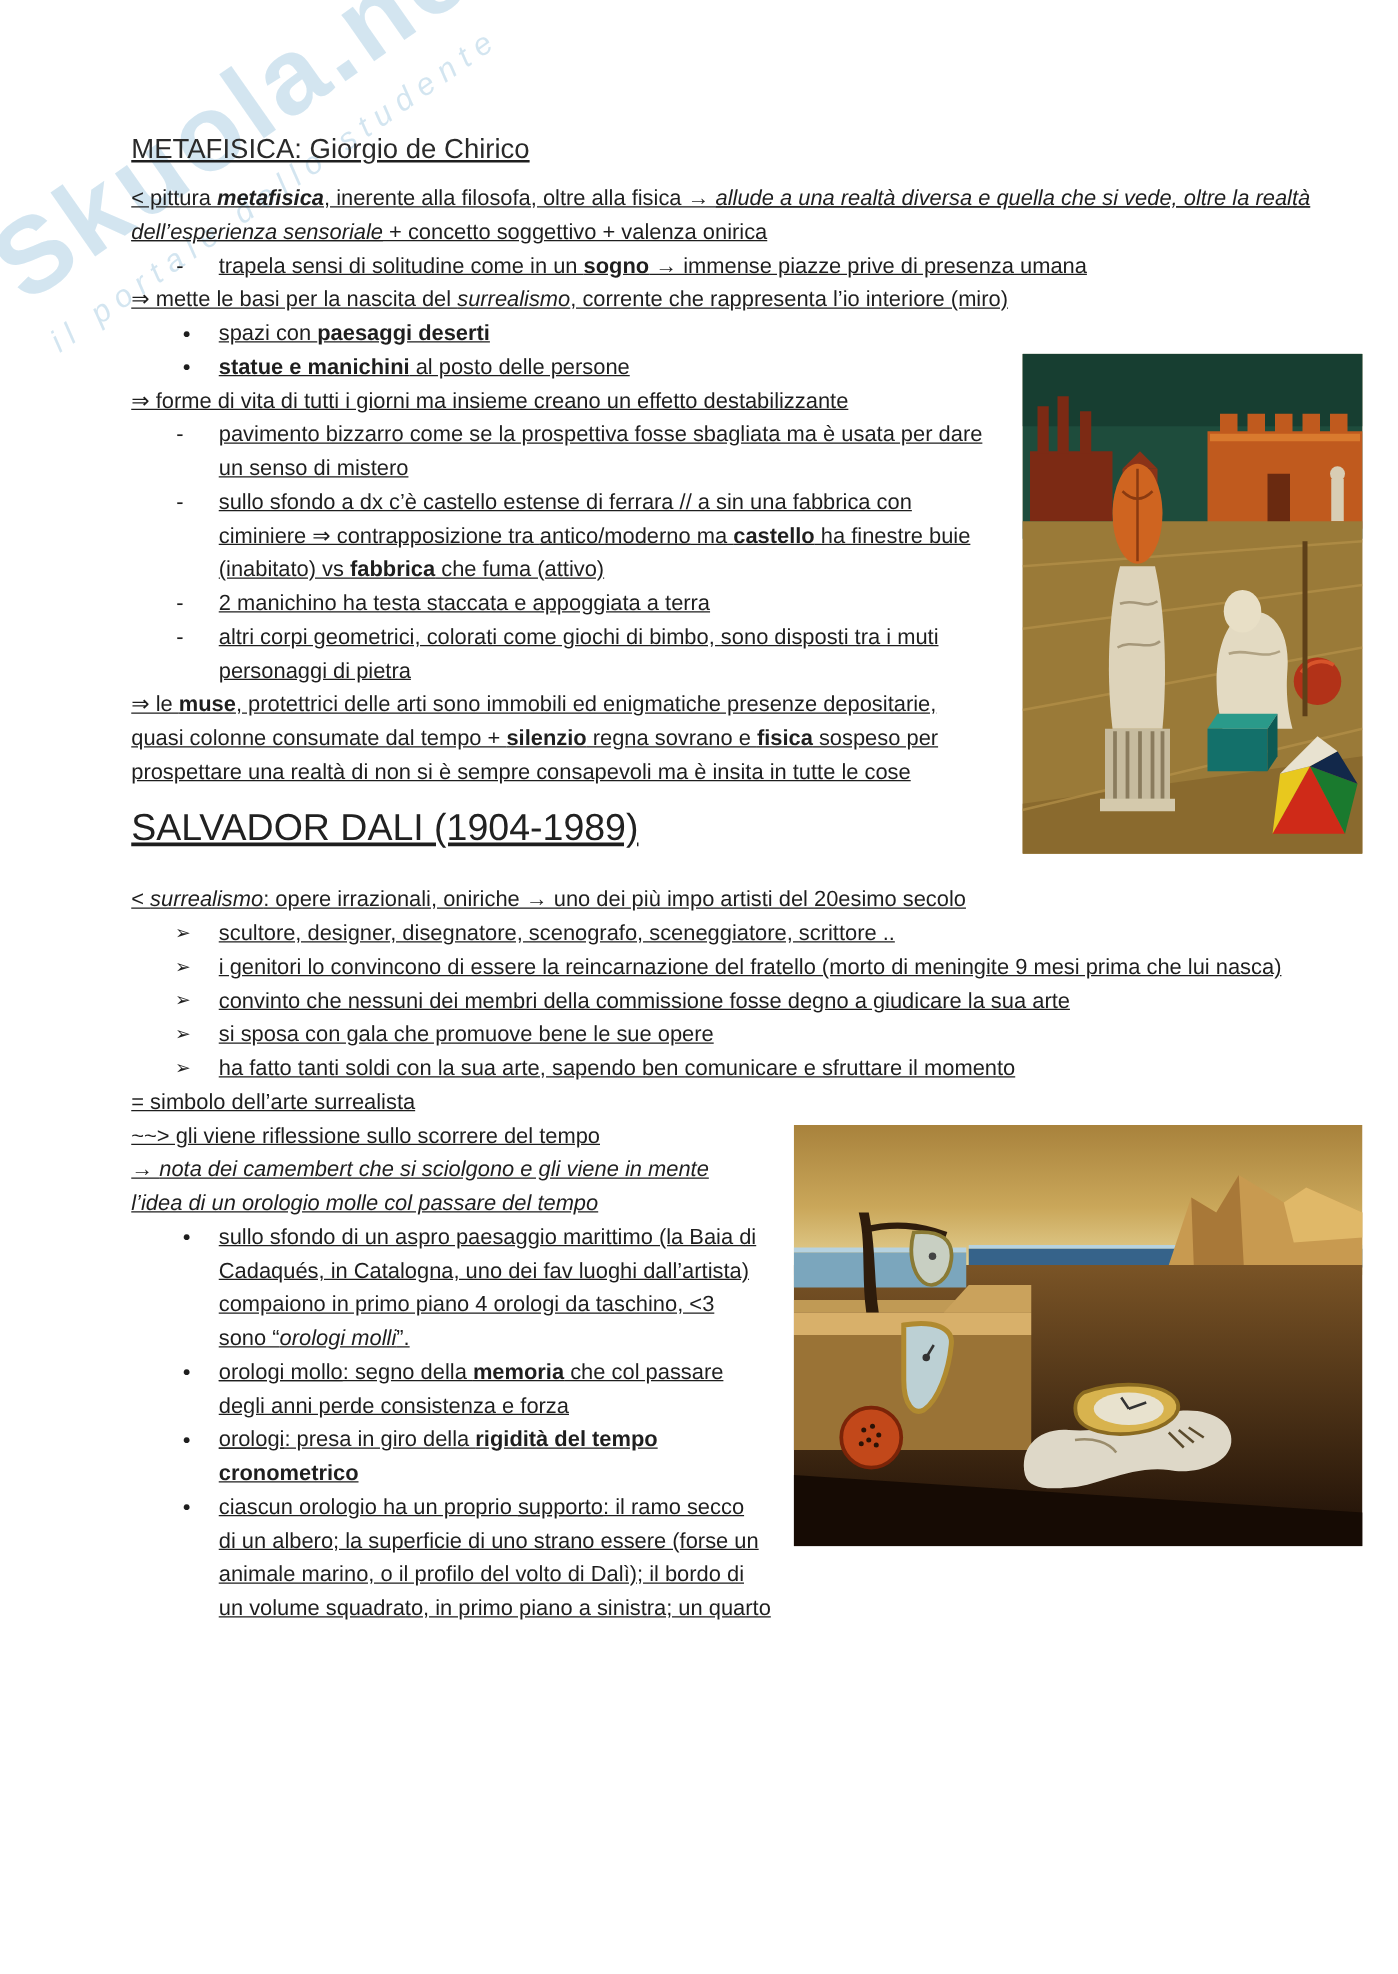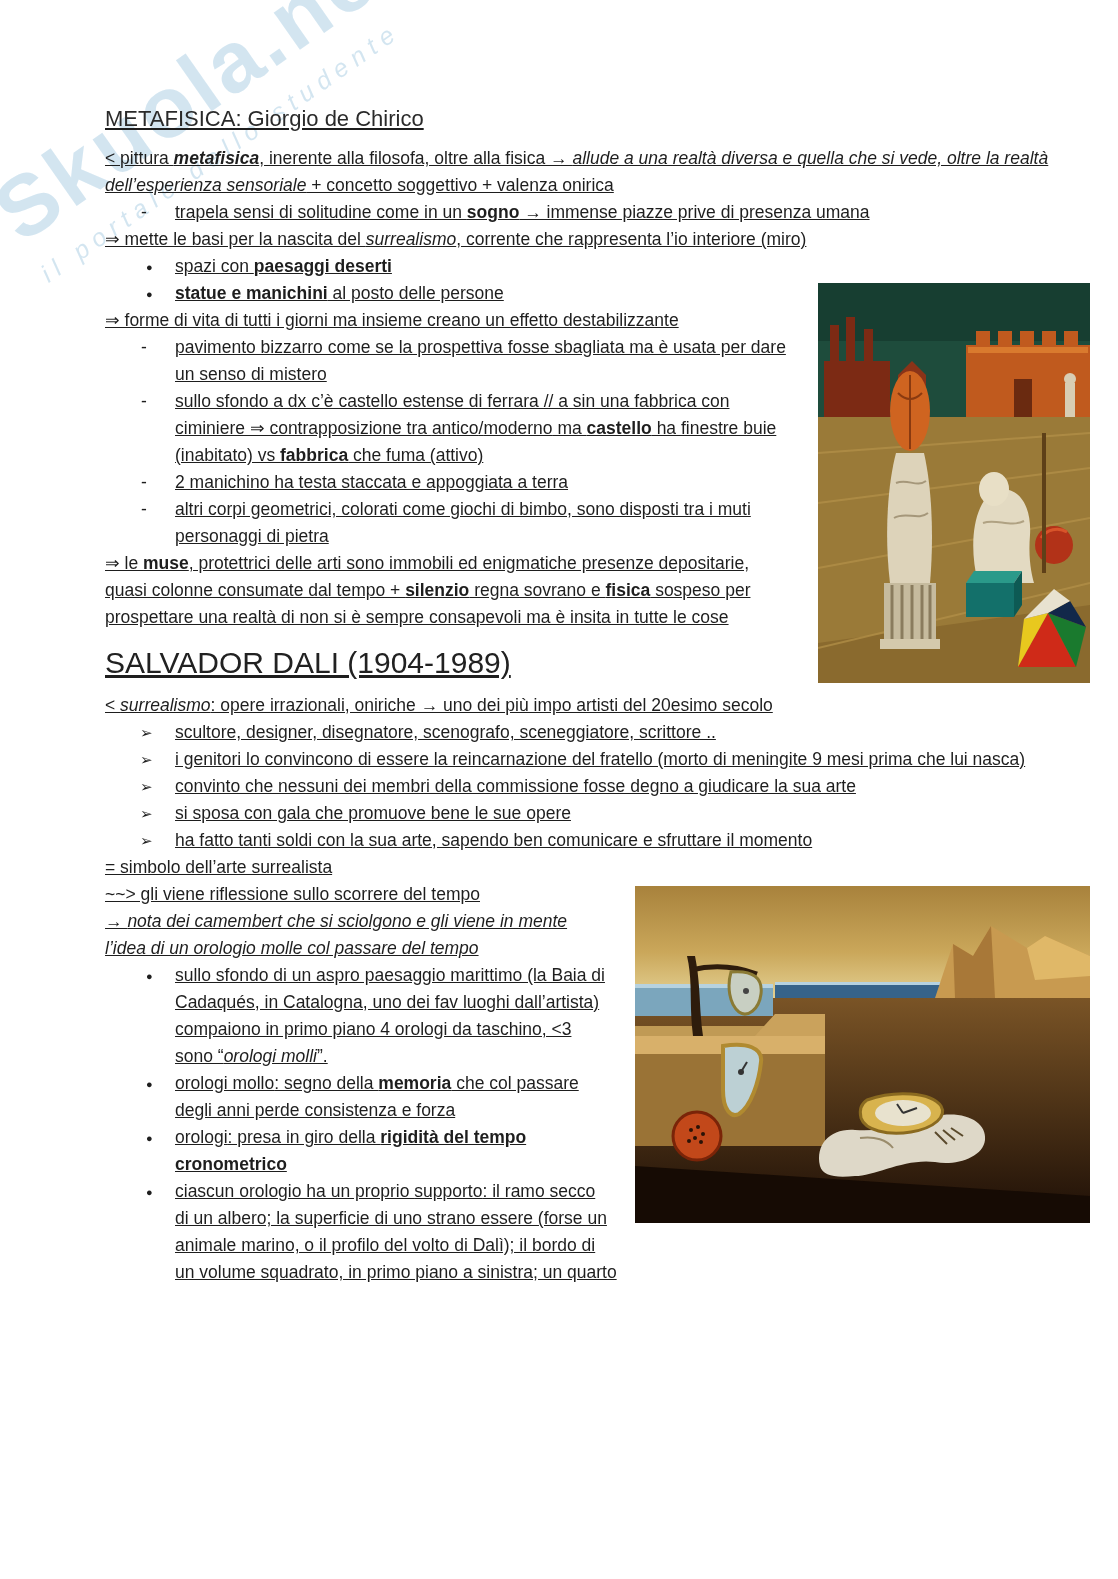--- a/index.html
+++ b/index.html
@@ -25,21 +25,21 @@
 
   
   #doc { position:relative; z-index:1; width:985px; font-size:17.5px; line-height:27px;text-decoration:underline; }
   .b { font-weight:700; }
   .i { font-style:italic; }
   .u { text-decoration:underline; }
 
   .blk { margin:0; }
   .h1   { font-size:22px; line-height:29px; color:#2a2a2a; margin-bottom:12px; }
   .h2   { font-size:20px; line-height:26px; color:#3d3d3d; margin:30px 0 13px; }
-  .hbig { font-size:30px; line-height:38px; color:#212121; margin:13px 0 10px; }
+  .hbig { font-size:30px; line-height:38px; color:#212121; margin:13px 0 24px; }
 
   .dash, .bullet, .arrow { position:relative; padding-left:70px; }
   .marker { position:absolute; left:36px; top:0; }
   .bullet > .marker { font-size:11px; left:41px; top:1px; }
   .arrow  > .marker { font-size:15px; left:35px; }
 
   .float-img { float:right; position:relative; }
   .img-muse { width:272px; height:400px; margin:30px 0 14px 24px; }
   .img-dali { width:455px; height:337px; margin:32px 0 16px 26px; }
   .float-img svg { display:block; width:100%; height:100%; }

